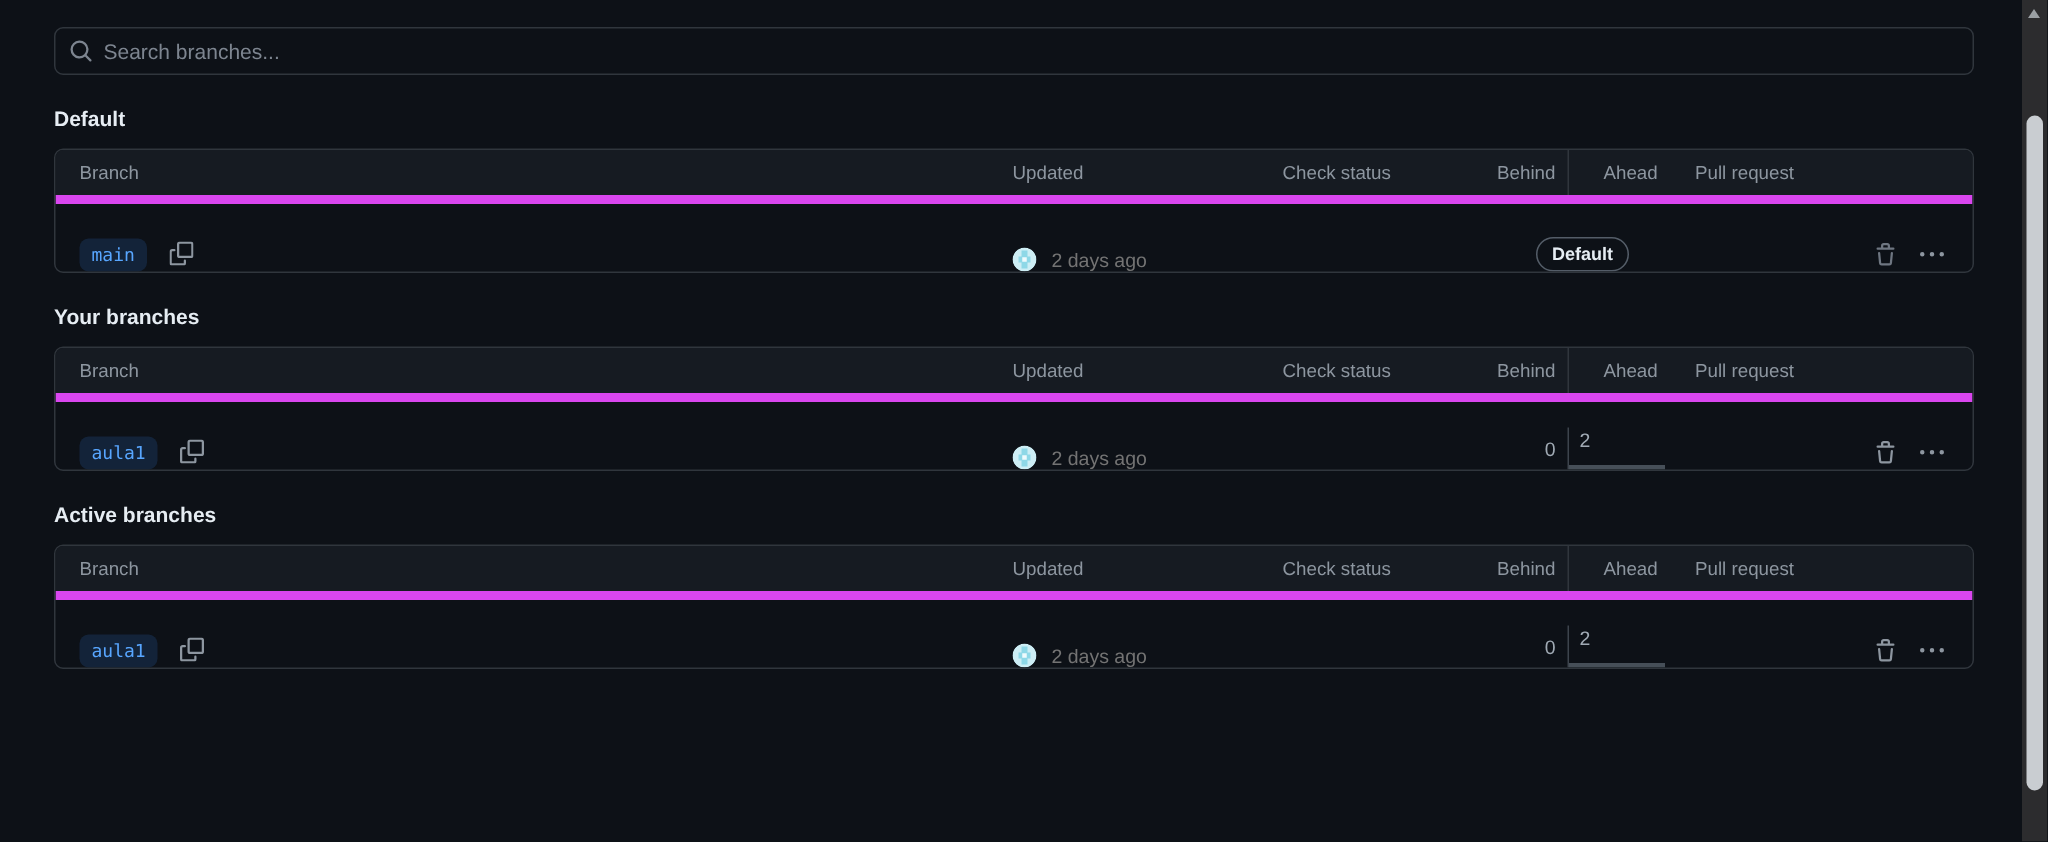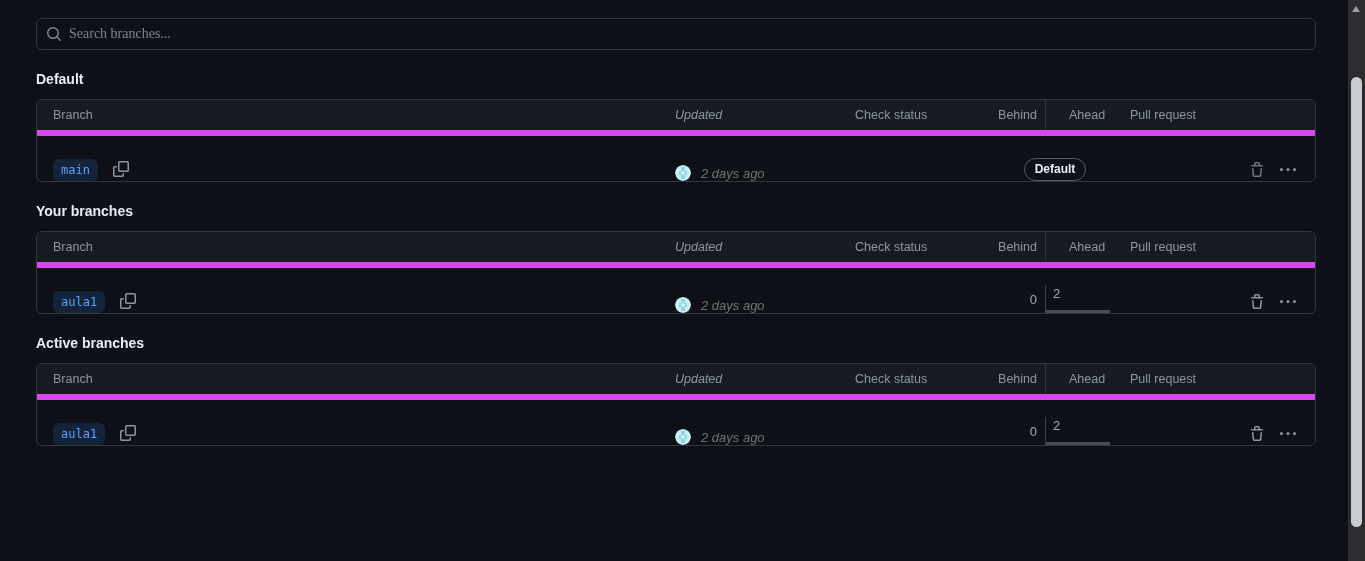--- a/index.html
+++ b/index.html
@@ -27,36 +27,36 @@
     font-size:14px; color:#e6edf3; padding:8px 16px; line-height:19px;
     border:1px solid transparent; border-radius:6px 6px 0 0; margin-bottom:-1px; cursor:pointer;
     background:transparent;
   }
   .tab.active { background:#0d1117; border-color:#30363d; border-bottom-color:#0d1117; }
 
   
   .search-wrap { position:relative; margin-top:14px; }
   .search-input {
     width:100%; height:32px; background:#0d1117; border:1px solid #30363d; border-radius:6px;
-    color:#e6edf3; font-size:14px; font-family:Liberation Serif, serif; padding:0 12px 0 32px; outline:none;
+    color:#e6edf3; font-size:14px; font-family:Liberation Sans, sans-serif; padding:0 12px 0 32px; outline:none;
   }
   .search-input::placeholder { color:#7d8590; }
   .search-icon { position:absolute; left:10px; top:8px; color:#7d8590; }
 
   
   .section-heading { margin-top:21px; margin-bottom:12px; font-size:14px; font-weight:700; }
   .branch-table { border:1px solid #30363d; border-radius:6px; overflow:hidden; }
   .thead {
     display:flex; align-items:stretch; height:36px; background:#161b22;
     border-bottom:6px solid #d946ef; color:#8d96a0; font-size:12.5px;
   }
   .trow { display:flex; align-items:flex-end; height:45px; }
 
   .col-branch { flex:1; display:flex; align-items:center; gap:15px; padding-left:16px; }
-  .col-updated { width:180px; display:flex; align-items:center; gap:10px;font-style:italic; }
+  .col-updated { width:180px; display:flex; align-items:center; gap:10px; }
   .col-check { width:130px; display:flex; align-items:center; }
   .col-ba { width:140px; display:flex; align-items:stretch; }
   .col-pr { width:120px; display:flex; align-items:center; padding-left:5px; }
   .col-actions { width:70px; display:flex; align-items:center; gap:15px; padding-left:4px; }
 
   .ba-behind { width:60px; display:flex; align-items:center; justify-content:flex-end; padding-right:8px; }
   .ba-right { flex:1; position:relative; }
   .thead .ba-right { border-left:1px solid #30363d; display:flex; align-items:center; padding-left:23px; }
   .trow .ba-cell { display:flex; align-items:center; width:100%; height:28px; align-self:center; }
   .trow .ba-behind { color:#a0aab4; font-size:13px; }

